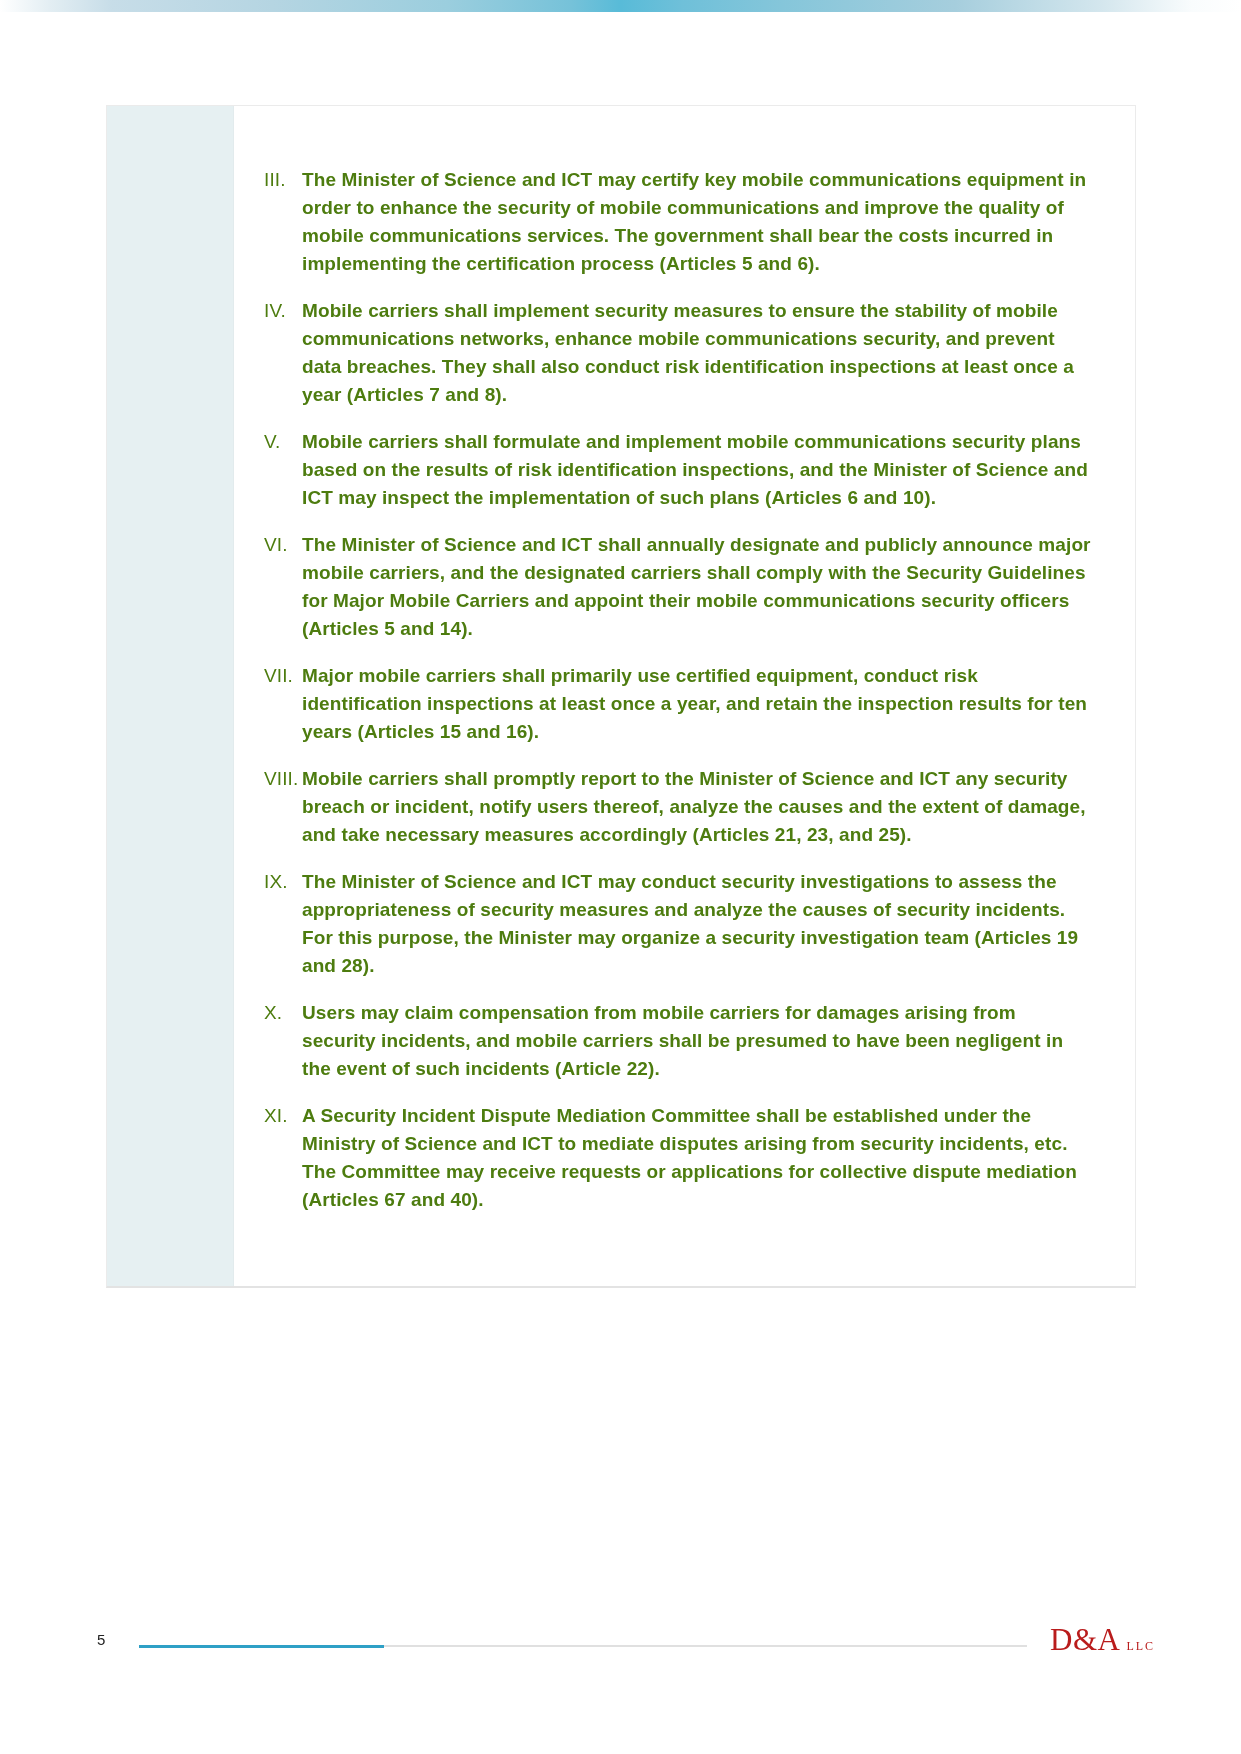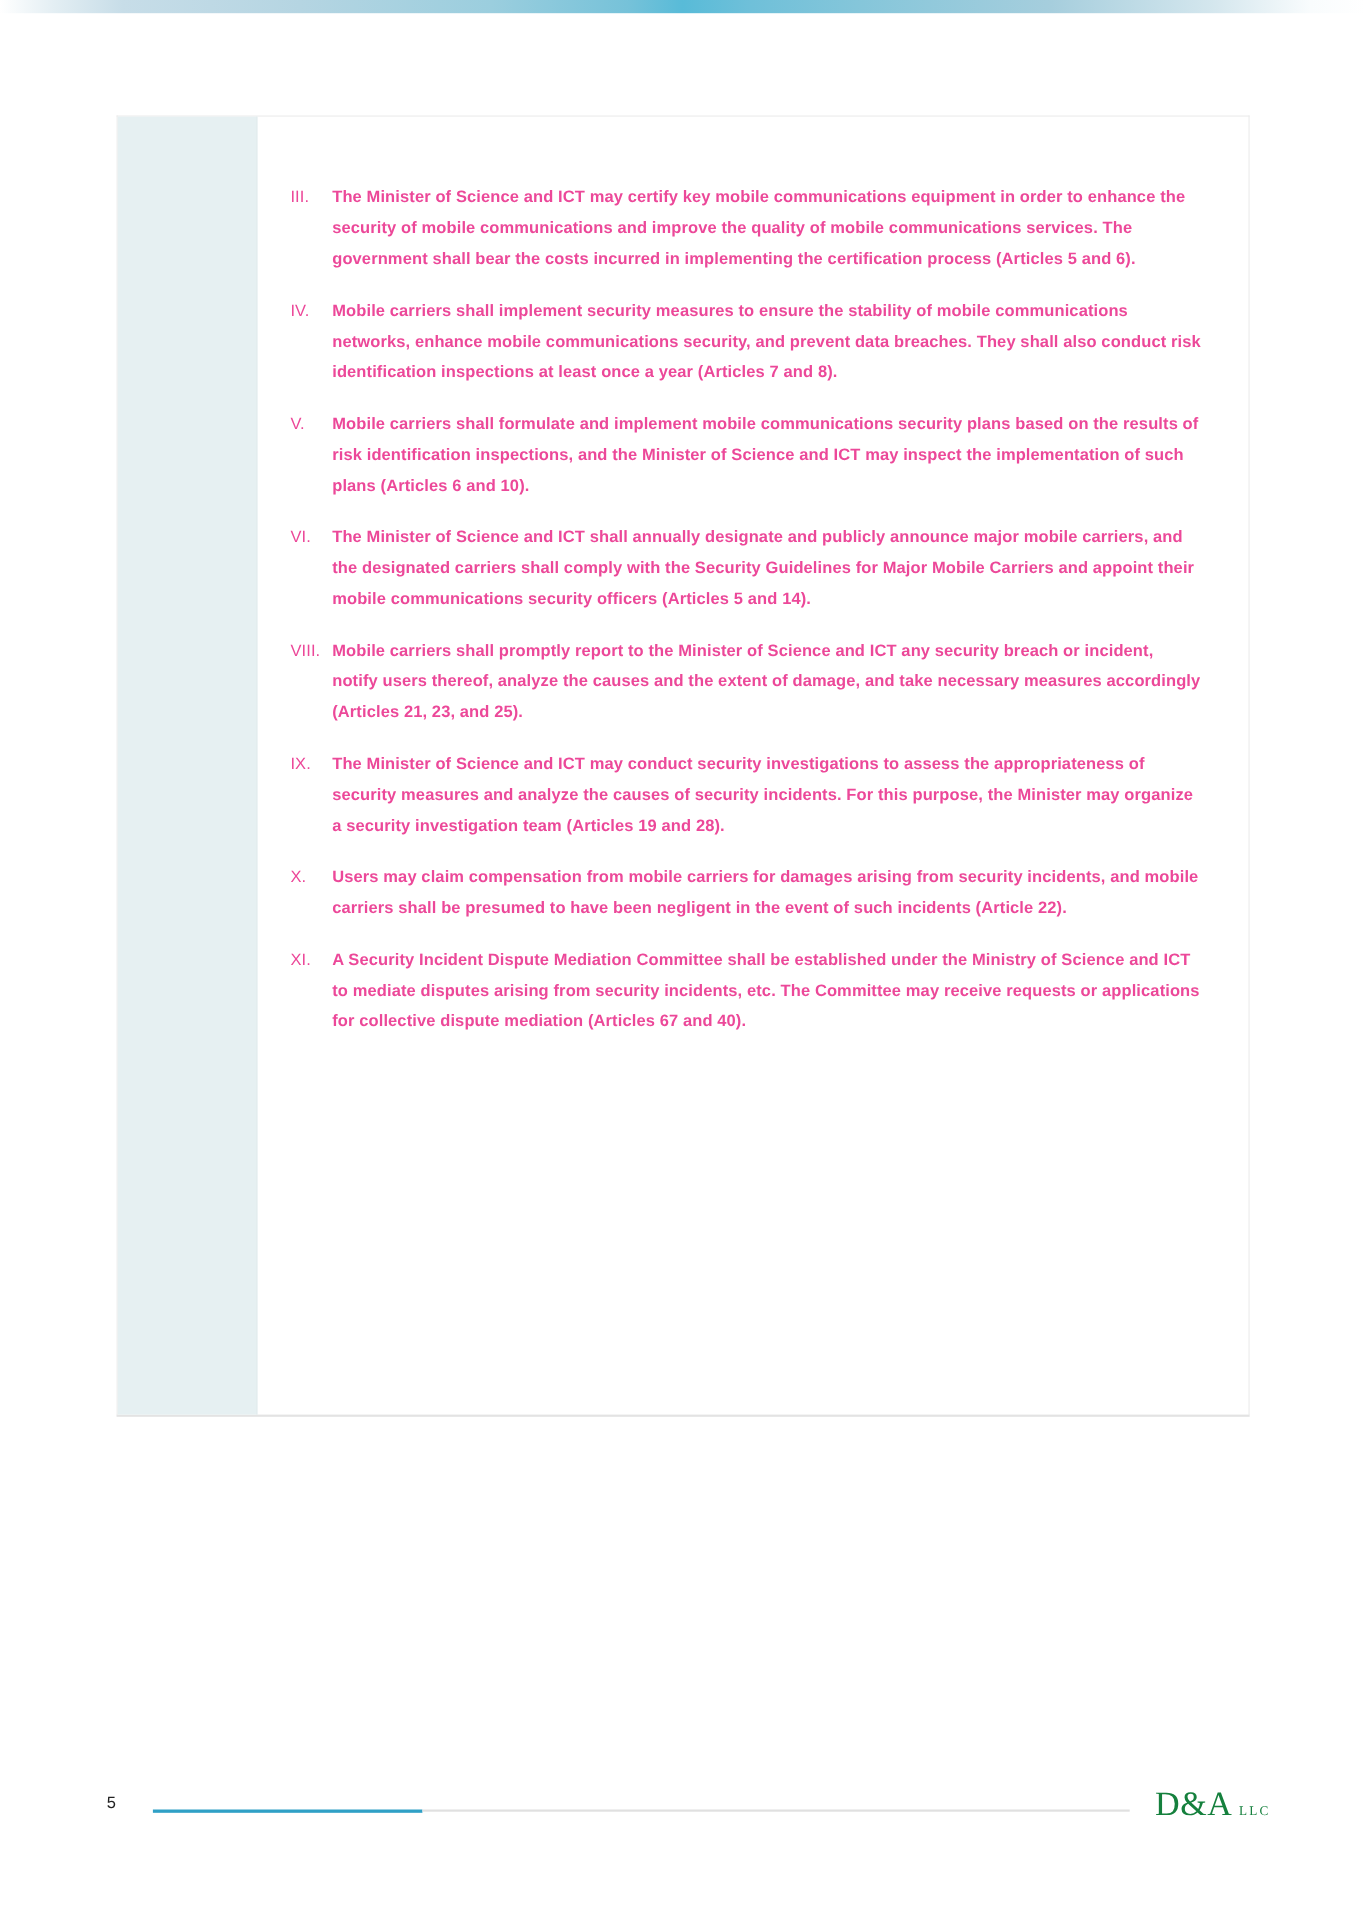--- a/index.html
+++ b/index.html
@@ -48,24 +48,24 @@
     border-right: 1px solid #e2ebed;
   }
   .list-col {
     flex: 1;
     padding: 60px 26px 0 30px;
     box-sizing: border-box;
   }
   .list-item {
     display: flex;
     margin-bottom: 19px;
-    font-size: 15px;
+    font-size: 19px;
     line-height: 28px;
     letter-spacing: 0.1px;
-    color: #ec4899;
+    color: #4d7c0f;
   }
   .numeral { flex: none; width: 38px; }
   .item-text { flex: 1; max-width: 792px; font-weight: bold; }
 
   .page-number {
     position: absolute;
     left: 97px; top: 1631px;
     font-size: 15px;
     color: #222222;
   }
@@ -75,21 +75,21 @@
     display: flex;
     align-items: center;
     width: 888px; height: 6px;
   }
   .rule-blue { width: 245px; height: 3px; background: #2fa0c6; }
   .rule-gray { width: 643px; height: 2px; background: #e0e0e0; }
   .logo {
     position: absolute;
     left: 1050px; top: 1622px;
     white-space: nowrap;
-    color: #15803d;
+    color: #b91c1c;
   }
   .logo-main {
     font-family: "Liberation Serif", serif;
     font-size: 31px;
     letter-spacing: 0.5px;
   }
   .logo-suffix {
     font-family: "Liberation Serif", serif;
     font-size: 12px;
     letter-spacing: 2px;
@@ -119,20 +119,24 @@
     <div class="list-item">
       <span class="numeral">V.</span>
       <span class="item-text">Mobile carriers shall formulate and implement mobile communications security plans based on the results of risk identification inspections, and the Minister of Science and ICT may inspect the implementation of such plans (Articles 6 and 10).</span>
     </div>
 
     <div class="list-item">
       <span class="numeral">VI.</span>
       <span class="item-text">The Minister of Science and ICT shall annually designate and publicly announce major mobile carriers, and the designated carriers shall comply with the Security Guidelines for Major Mobile Carriers and appoint their mobile communications security officers (Articles 5 and 14).</span>
     </div>
 
+    <div class="list-item">
+      <span class="numeral">VII.</span>
+      <span class="item-text">Major mobile carriers shall primarily use certified equipment, conduct risk identification inspections at least once a year, and retain the inspection results for ten years (Articles 15 and 16).</span>
+    </div>
 
     <div class="list-item">
       <span class="numeral">VIII.</span>
       <span class="item-text">Mobile carriers shall promptly report to the Minister of Science and ICT any security breach or incident, notify users thereof, analyze the causes and the extent of damage, and take necessary measures accordingly (Articles 21, 23, and 25).</span>
     </div>
 
     <div class="list-item">
       <span class="numeral">IX.</span>
       <span class="item-text">The Minister of Science and ICT may conduct security investigations to assess the appropriateness of security measures and analyze the causes of security incidents. For this purpose, the Minister may organize a security investigation team (Articles 19 and 28).</span>
     </div>

